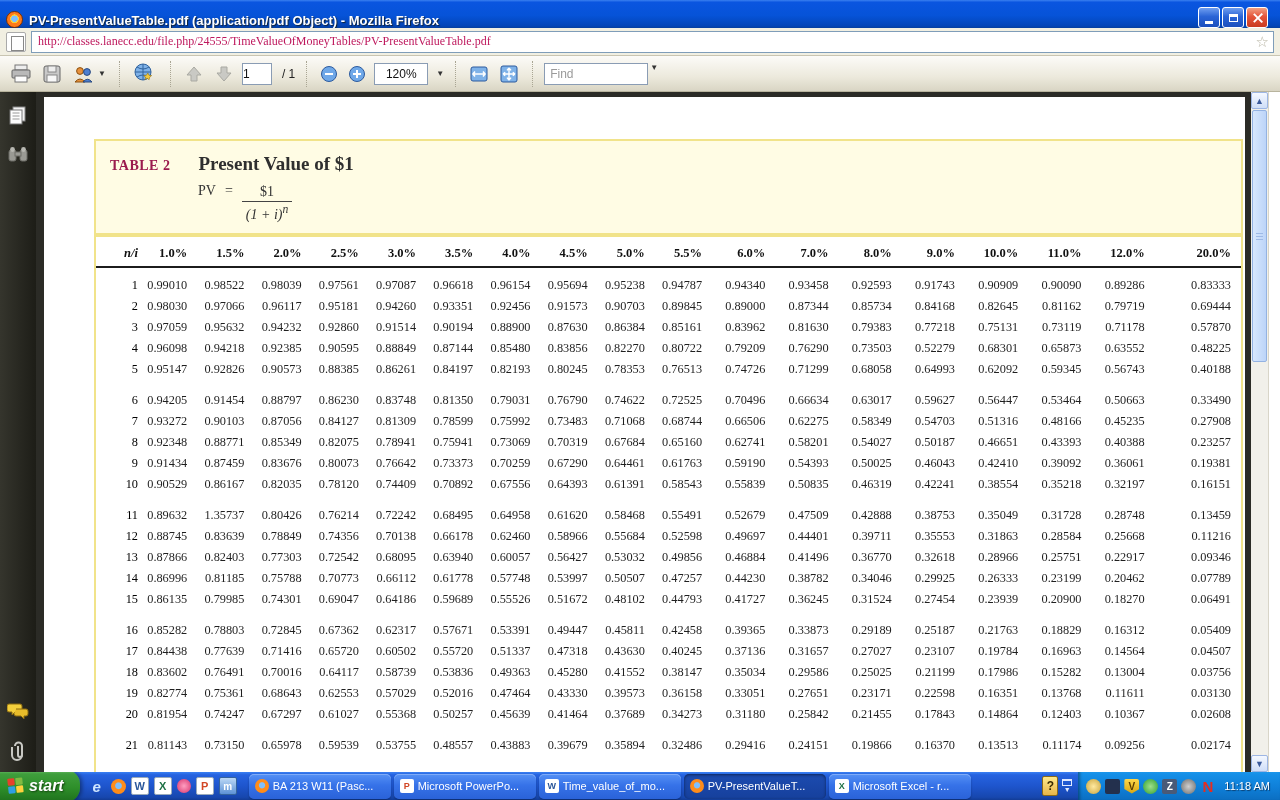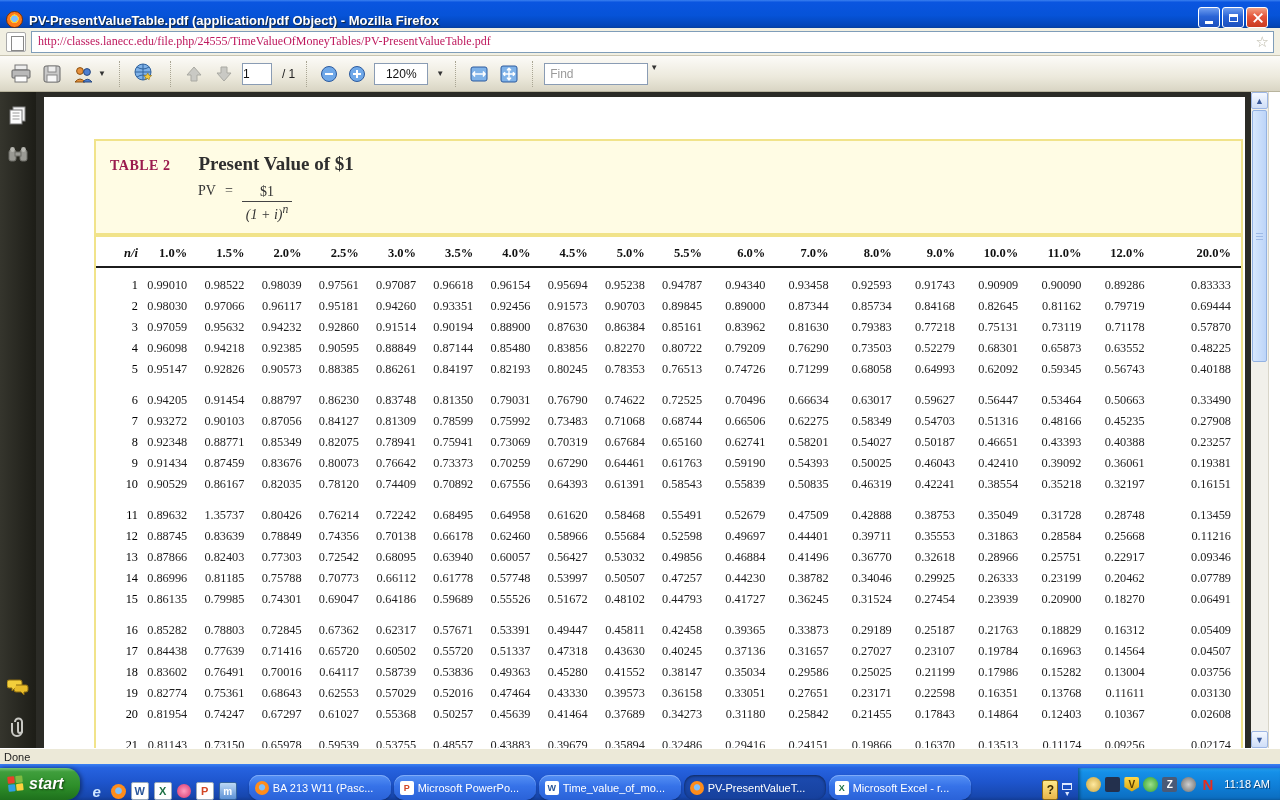--- a/index.html
+++ b/index.html
@@ -88,42 +88,42 @@
   .ncell { padding-right:2px; color:#000; }
 
   
   .railico { width:22px; height:22px; display:flex; align-items:center; justify-content:center; }
 
   
   .statusbar { height:16px; background:#ece9d8; border-top:1px solid #fff; font-size:11px; color:#222;
     display:flex; align-items:center; padding:0 4px; }
 
   
-  .taskbar { height:36px; background:linear-gradient(#3a81f3 0%, #2663e0 10%, #1e55cd 50%, #1747ae 90%, #123c96 100%);
-    display:flex; align-items:flex-end; }
+  .taskbar { height:28px; background:linear-gradient(#3a81f3 0%, #2663e0 10%, #1e55cd 50%, #1747ae 90%, #123c96 100%);
+    display:flex; align-items:center; }
   .startbtn { height:32px; padding:0 16px 0 8px; border-radius:0 14px 14px 0;
     background:linear-gradient(#73c271 0%, #3f9e3c 12%, #2e8f2a 55%, #1e701c 100%);
     display:flex; align-items:center; gap:5px; box-shadow:2px 0 4px rgba(0,0,0,.4); }
   .startlabel { color:#fff; font-size:16px; font-weight:bold; font-style:italic; text-shadow:1px 1px 2px #14410f; }
   .flag { width:16px; height:16px; display:grid; grid-template-columns:7px 7px; grid-template-rows:7px 7px; gap:1px; transform:rotate(-6deg); }
   .flag i { border-radius:1px; }
   .flag i:nth-child(1){background:#e8402c;} .flag i:nth-child(2){background:#7fbb42;}
   .flag i:nth-child(3){background:#2f9fe3;} .flag i:nth-child(4){background:#ffd23e;}
   .qlaunch { display:flex; align-items:center; gap:5px; padding:0 8px; }
   .qico { width:18px; height:18px; display:flex; align-items:center; justify-content:center; font-size:12px; font-weight:bold;
     border-radius:2px; }
   .qico.ie { color:#cfe6ff; font-style:italic; font-size:15px; }
   .qico.firefox { background:radial-gradient(circle at 50% 45%, #7ec0ff 0 25%, #ff8c1a 35% 70%, #d33000); border-radius:50%; width:15px; height:15px; }
   .qico.word { background:#fff; color:#2b579a; font-size:11px; border:1px solid #9ab; }
   .qico.excel { background:#fff; color:#1e7145; font-size:11px; border:1px solid #9ab; }
   .qico.media { background:radial-gradient(#ff9ec0, #d6336c); border-radius:50%; width:14px; height:14px; }
   .qico.powerpoint { background:#fff; color:#d24726; font-size:11px; border:1px solid #9ab; }
   .qico.msn { background:linear-gradient(#bcd8f5,#5d92d6); color:#fff; font-size:10px; border:1px solid #35639c; }
   .tasks { flex:1; display:flex; align-items:center; gap:3px; padding:0 4px; min-width:0; }
-  .taskbtn { flex:1; max-width:142px; height:25px; border-radius:10px; display:flex; align-items:center; gap:4px; padding:0 6px;
+  .taskbtn { flex:1; max-width:142px; height:25px; border-radius:5px; display:flex; align-items:center; gap:4px; padding:0 6px;
     background:linear-gradient(#5591f5,#3672e8 45%, #2a62d8); box-shadow:inset 0 1px 0 #7fabf8, 0 1px 2px rgba(0,0,0,.3);
     color:#fff; font-size:11px; white-space:nowrap; overflow:hidden; }
   .taskbtn.active { background:linear-gradient(#1c4bb0,#16409c); box-shadow:inset 0 1px 3px rgba(0,0,0,.5); }
   .tico { width:14px; height:14px; flex:0 0 auto; display:flex; align-items:center; justify-content:center; font-size:9px; font-weight:bold; border-radius:2px; }
   .tico.firefox { background:radial-gradient(circle at 50% 45%, #7ec0ff 0 25%, #ff8c1a 35% 70%, #d33000); border-radius:50%; }
   .tico.powerpoint { background:#fff; color:#d24726; }
   .tico.word { background:#fff; color:#2b579a; }
   .tico.excel { background:#fff; color:#1e7145; }
   .tasklabel { overflow:hidden; text-overflow:ellipsis; }
   .midicons { display:flex; align-items:center; gap:4px; padding:0 4px; }
@@ -791,23 +791,20 @@
 
     <div class="scrollcol">
       <div class="sbarrow">▲</div>
       <div class="sbthumb"></div>
       <div class="sbtrack"></div>
       <div class="sbarrow">▼</div>
     </div>
     <div class="rightpad"></div>
   </div>
 
-  <div class="statusbar">
-    <span>Done</span>
-  </div>
 
   <div class="taskbar">
     <div class="startbtn">
       <span class="flag">
           <i></i>
           <i></i>
           <i></i>
           <i></i>
         </span>
       <span class="startlabel">start</span>

